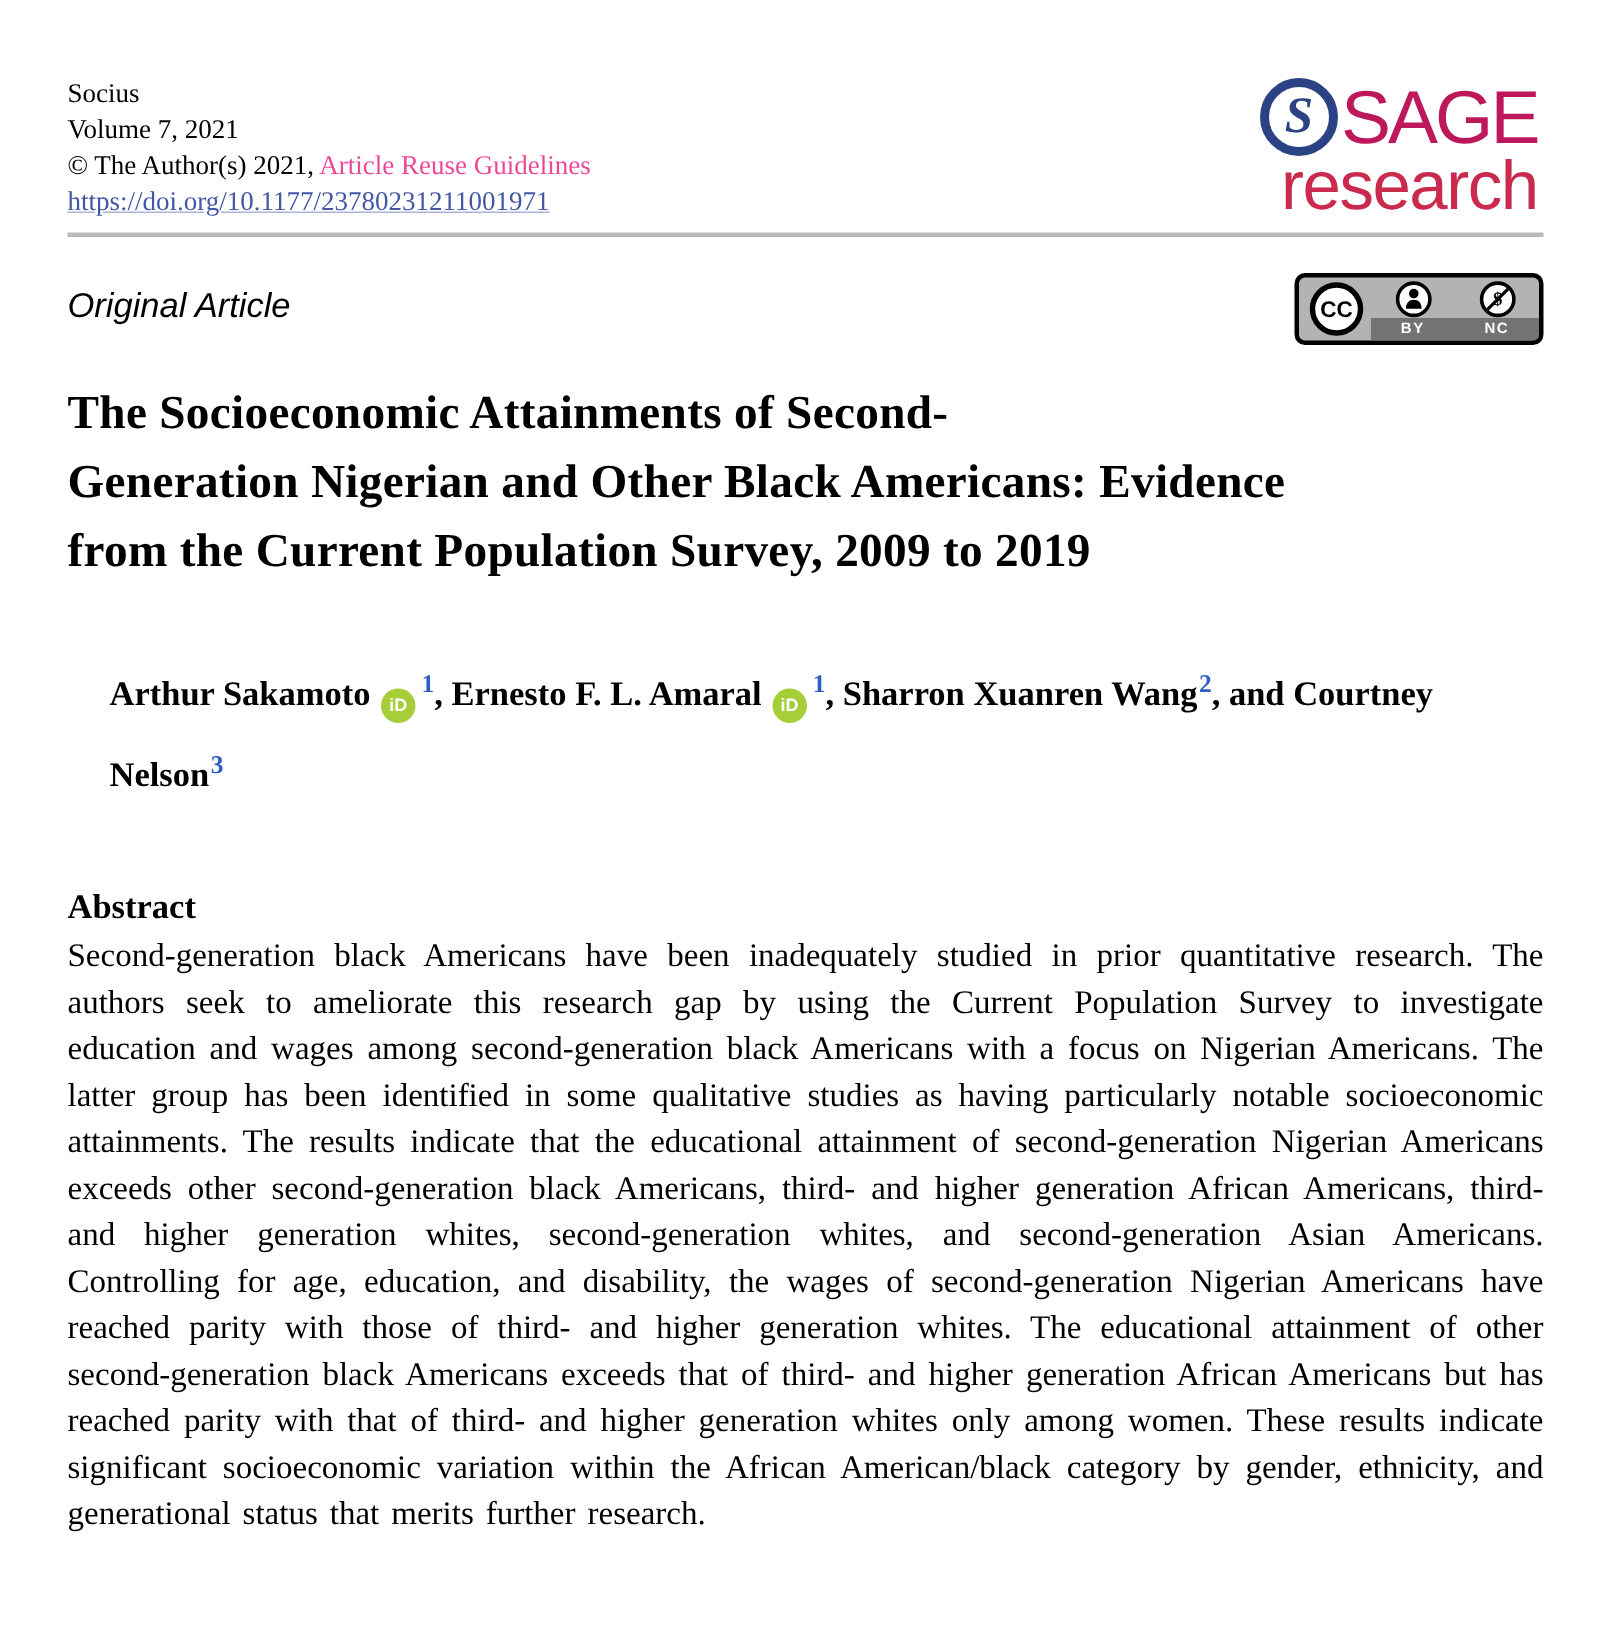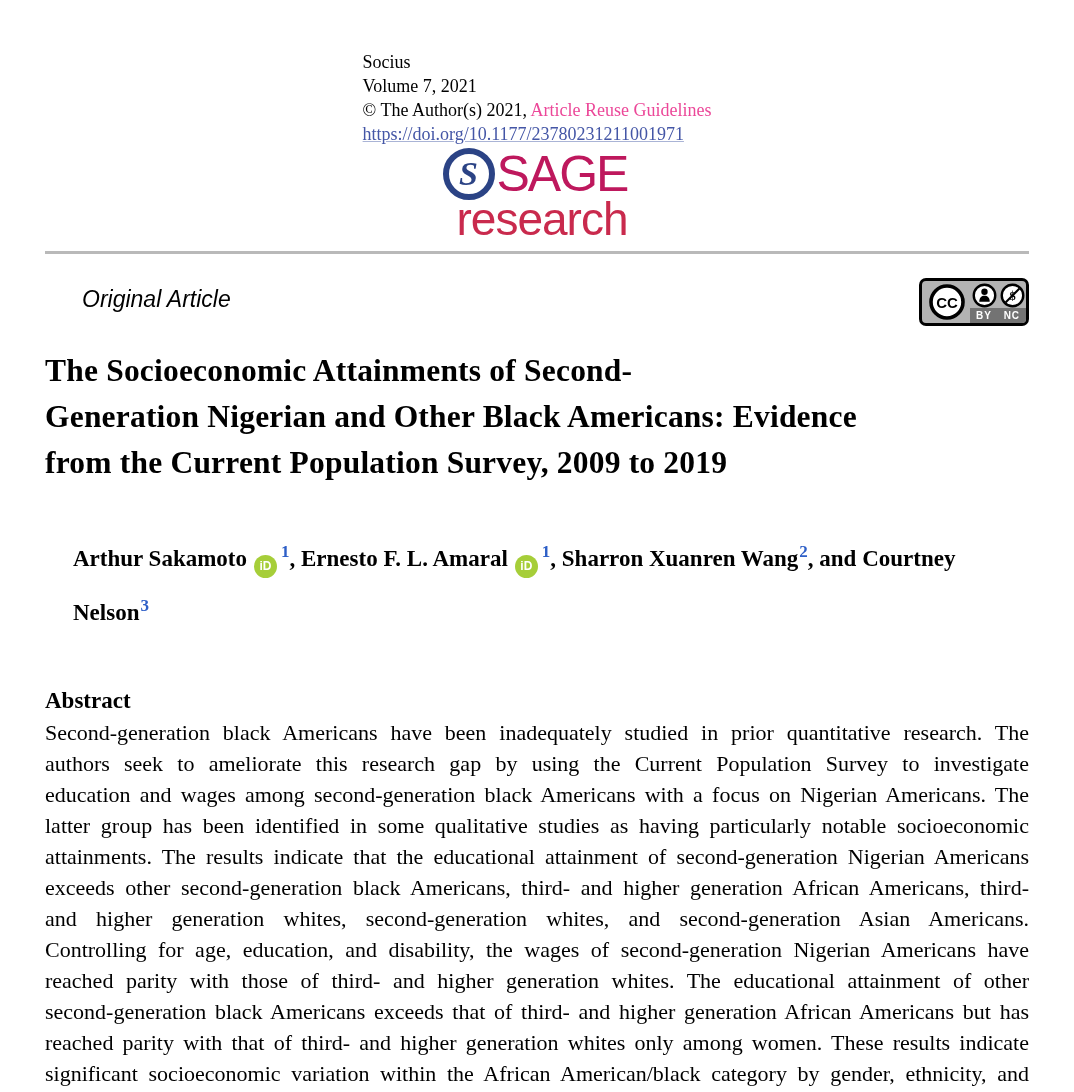--- a/index.html
+++ b/index.html
@@ -6,21 +6,21 @@
   body{
     width:1074px;height:1092px;
     font-family:"Liberation Serif",serif;
     color:#000;
     position:relative;
     box-sizing:border-box;
     padding:50px 45px 0 45px;
     overflow:hidden;
   }
   
-  .header-row{display:flex;justify-content:space-between;align-items:center;flex-direction:column;}
+  .header-row{display:flex;justify-content:space-between;align-items:center;}
   .meta{font-size:18px;line-height:24px;}
   .link{color:#ec4899;cursor:pointer;}
   .doi-link{color:#4456a6;text-decoration:underline;text-decoration-color:#aab4d6;cursor:pointer;display:inline-block;}
   .logo{display:flex;flex-direction:column;align-items:flex-end;margin-top:2px;margin-right:4px;}
   .logo-top{display:flex;align-items:center;}
   .s-circle{
     width:40px;height:40px;border:6px solid #2b4385;border-radius:50%;
     display:flex;align-items:center;justify-content:center;
     font-family:"Liberation Serif",serif;font-weight:700;font-style:italic;
     font-size:34px;color:#2b4385;line-height:1;margin-right:2px;
@@ -29,25 +29,25 @@
     font-family:"Liberation Sans",sans-serif;font-weight:400;
     font-size:50px;color:#be185d;letter-spacing:-2px;line-height:1;
   }
   .journals-text{
     font-family:"Liberation Sans",sans-serif;font-weight:400;
     font-size:46px;color:#c92a4d;letter-spacing:-1px;line-height:1;
     margin-top:-4px;
   }
   .divider{height:3px;background:#b9b9b9;margin-top:9px;}
   
-  .kicker-row{display:flex;justify-content:space-between;align-items:flex-start;margin-top:24px;margin-left:37px;}
+  .kicker-row{display:flex;justify-content:space-between;align-items:flex-start;margin-top:24px;}
   .kicker{font-family:"Liberation Sans",sans-serif;font-style:italic;font-size:23px;padding-top:8px;}
   
   .cc-badge{
-    width:110px;height:48px;border:3px solid #000;border-radius:7px;
+    width:166px;height:48px;border:3px solid #000;border-radius:7px;
     background:#b3b3b3;display:flex;align-items:center;box-sizing:border-box;
     overflow:hidden;
   }
   .cc-left{flex:0 0 auto;display:flex;align-items:center;justify-content:center;padding:0 4px 0 6px;}
   .cc-right{flex:1;display:flex;flex-direction:column;height:100%;}
   .cc-icons{flex:1;display:flex;align-items:center;justify-content:space-around;padding-top:2px;}
   .cc-labels{
     height:15px;background:#737373;display:flex;align-items:center;justify-content:space-around;
     font-family:"Liberation Sans",sans-serif;font-size:10px;font-weight:700;color:#fff;letter-spacing:1px;
   }

